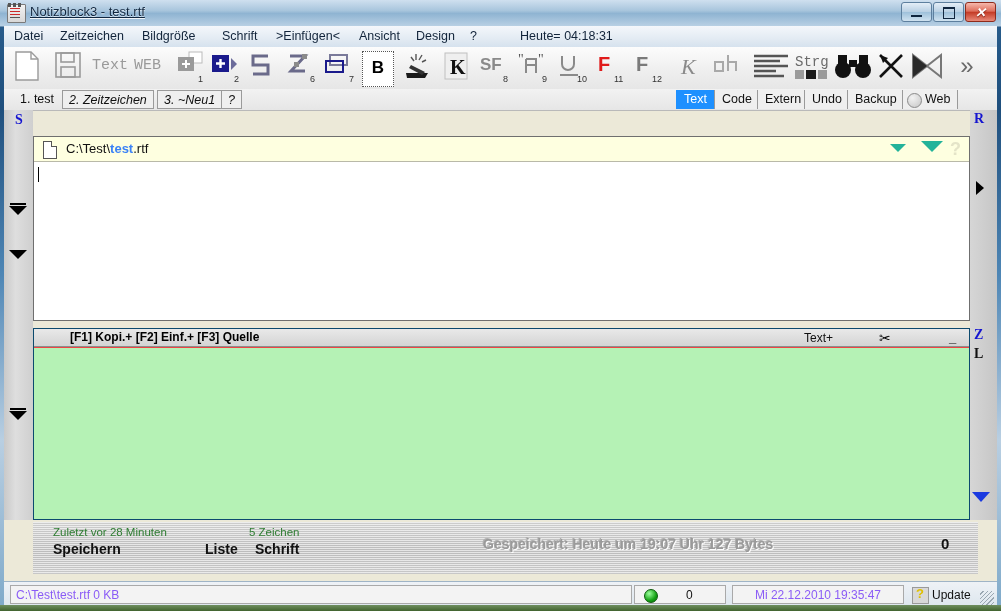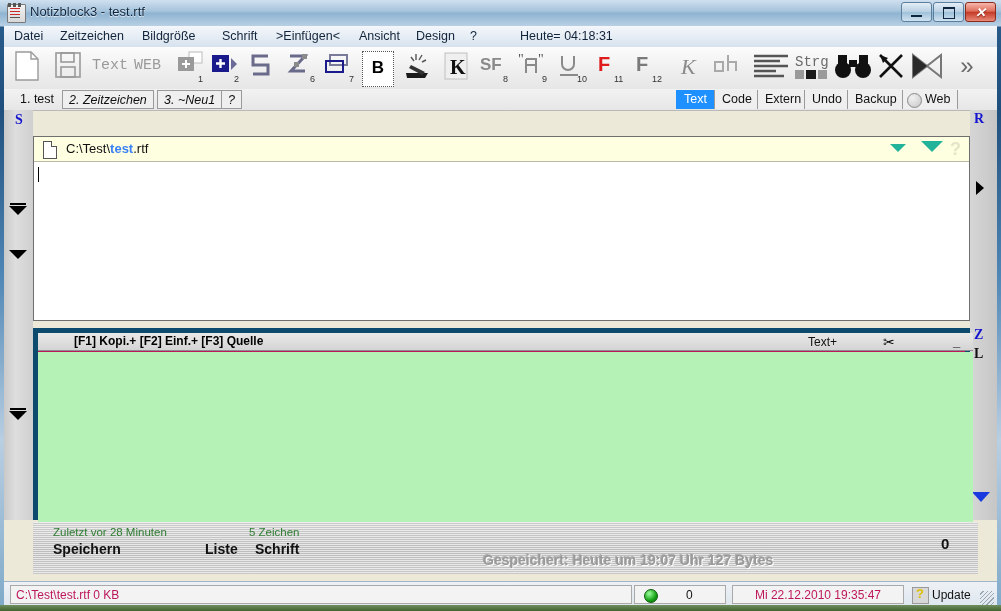--- a/index.html
+++ b/index.html
@@ -27,21 +27,21 @@
   #title-icon:before{
     content:"";position:absolute;left:2px;top:3px;width:10px;height:1px;
     background:#cc2b2b;box-shadow:0 3px 0 #cc2b2b,0 6px 0 #cc2b2b,0 9px 0 #555;
   }
   #title-icon:after{
     content:"";position:absolute;left:0;top:-2px;width:3px;height:4px;background:#555;
     box-shadow:5px 0 0 #555,10px 0 0 #555;
   }
   #title-text{
     position:absolute;left:30px;top:4px;font-size:13px;color:#10263f;
-    text-shadow:0 1px 1px rgba(255,255,255,.85);white-space:nowrap;
+    text-shadow:0 1px 1px rgba(255,255,255,.85);white-space:nowrap;text-decoration:underline;
   }
   .winbtn{
     position:absolute;top:2px;height:20px;border:1px solid #5d7f9e;border-radius:3px;
     box-sizing:border-box;text-align:center;font-size:11px;color:#10263f;line-height:18px;
   }
   #btn-min{left:901px;width:31px;background:linear-gradient(to bottom,#e4eef7,#b8cfe3 50%,#9ec0da 51%,#cfe2f0);}
   #btn-max{left:933px;width:31px;background:linear-gradient(to bottom,#e4eef7,#b8cfe3 50%,#9ec0da 51%,#cfe2f0);}
   #btn-close{left:965px;width:31px;background:linear-gradient(to bottom,#f6b8ac,#de6f5d 45%,#c43c27 52%,#e88a79);border-color:#8e2b1c;color:#fff;font-weight:bold;}
   .glyph-min{display:block;width:11px;height:2px;background:#10263f;margin:12px auto 0;}
   .glyph-max{display:block;width:10px;height:9px;border:1px solid #10263f;border-top-width:2px;margin:4px auto 0;}
@@ -127,21 +127,21 @@
   .teal-tri{
     position:absolute;width:0;height:0;border-left:11px solid transparent;border-right:11px solid transparent;
     border-top:11px solid #23b39a;
   }
   #qmark{position:absolute;right:8px;top:2px;font-size:18px;color:#e4e4c8;font-weight:bold;}
   #topscroll-arrow{position:absolute;left:972px;top:155px;width:0;height:0;border-top:7px solid transparent;border-bottom:7px solid transparent;border-left:8px solid #000;}
 
   
   #pane-bottom{
     position:absolute;left:29px;top:302px;width:937px;height:192px;
-    border:5px solid #0c4a6e;box-sizing:border-box;background:#be185d;
+    border:1px solid #0c4a6e;box-sizing:border-box;background:#ef4444;
   }
   #greenbar{
     position:absolute;left:0;top:0;width:935px;height:18px;
     background:linear-gradient(to bottom,#e9e9e9,#d4d4d4);
     border-bottom:1px solid #8d8d8d;box-sizing:border-box;
   }
   #green-body{position:absolute;left:0;top:19px;width:935px;height:171px;background:#b5f2b5;}
   .gb-txt{position:absolute;top:1px;font-size:12px;font-weight:bold;color:#000;white-space:nowrap;}
   #gb-textplus{position:absolute;left:770px;top:2px;font-size:12px;color:#111;}
   #gb-scissors{position:absolute;left:845px;top:1px;font-size:14px;color:#000;}
@@ -151,33 +151,33 @@
   #statpanel{
     position:absolute;left:29px;top:496px;width:945px;height:52px;
     background:
       repeating-linear-gradient(to bottom,rgba(255,255,255,.55) 0px,rgba(255,255,255,.55) 1px,rgba(0,0,0,.05) 1px,rgba(0,0,0,.05) 2px),
       linear-gradient(to bottom,#d8d8d8,#c6c6c6 55%,#d2d2d2);
   }
   .sp-green{position:absolute;font-size:11.5px;color:#2e7d32;white-space:nowrap;}
   .sp-bold{position:absolute;font-size:14px;font-weight:bold;color:#111;white-space:nowrap;}
   #sp-saved{
     position:absolute;left:450px;top:14px;font-size:14px;font-weight:bold;white-space:nowrap;
-    color:#9a9a9a;text-shadow:1px 1px 0 #fdfdfd, -1px -1px 0 #b0b0b0;margin-top:16px;
+    color:#9a9a9a;text-shadow:1px 1px 0 #fdfdfd, -1px -1px 0 #b0b0b0;
   }
   #sp-zero{position:absolute;left:908px;top:13px;font-size:15px;font-weight:bold;color:#111;}
 
   
   #statusbar{
     position:absolute;left:4px;top:581px;width:993px;height:26px;
     background:linear-gradient(to bottom,#eef2f6,#dde6ee);
     border-top:1px solid #9fb4c6;box-sizing:border-box;
   }
   .sb-cell{
     position:absolute;top:3px;height:19px;line-height:18px;box-sizing:border-box;
-    background:#f3f3f3;border:1px solid #a9a9a9;font-size:12px;color:#be185d;padding:0 5px;white-space:nowrap;
+    background:#f3f3f3;border:1px solid #a9a9a9;font-size:12px;color:#8b5cf6;padding:0 5px;white-space:nowrap;
   }
   #sb-led{position:absolute;left:640px;top:7px;width:12px;height:12px;border-radius:50%;
     background:radial-gradient(circle at 35% 30%,#9cff9c,#15a215 60%,#0a6a0a);border:1px solid #0a5a0a;}
   #sb-bulb{position:absolute;left:908px;top:5px;width:15px;height:15px;background:#d8d8d8;border:1px solid #9a9a9a;}
   #sb-bulb:after{content:"?";position:absolute;left:3px;top:-2px;font-size:13px;font-weight:bold;color:#e0c000;}
   #sb-grip{position:absolute;right:3px;bottom:2px;width:14px;height:14px;
     background:repeating-linear-gradient(135deg,transparent 0 2px,#9aa7b2 2px 3px);}
   #desktop-edge{position:absolute;left:0;top:605px;width:1001px;height:6px;background:linear-gradient(to bottom,#6f8f5f,#41632f);}
 </style>
 </head>

